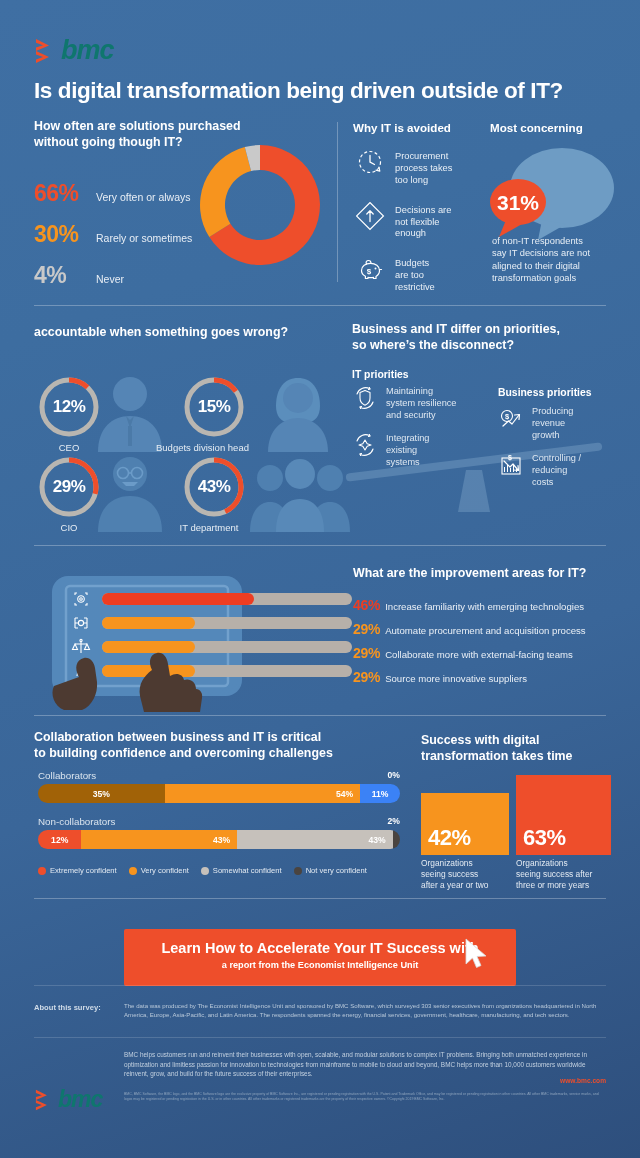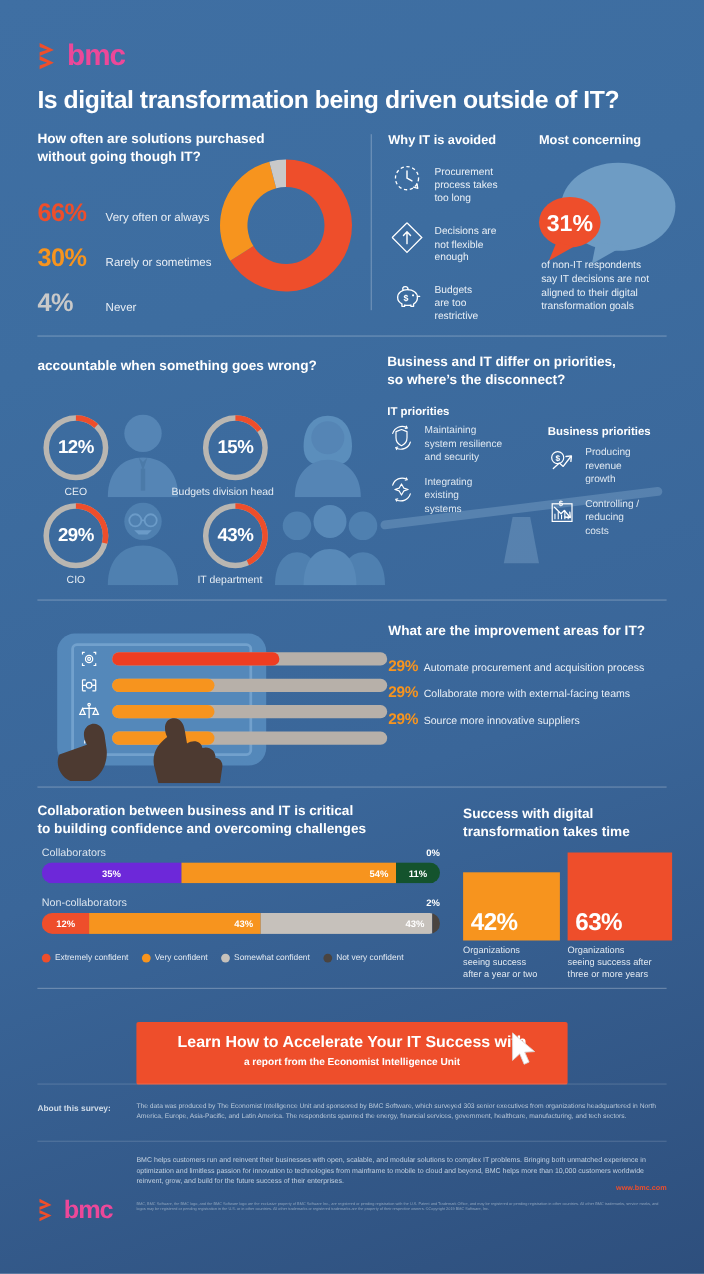--- a/index.html
+++ b/index.html
@@ -8,21 +8,21 @@
     font-family: "Liberation Sans", sans-serif;
     background: linear-gradient(160deg, #3f6fa3 0%, #3d6da0 25%, #3a6699 60%, #2e4f7d 100%);
     color: #ffffff; overflow: hidden; position: relative;
   }
   .page { position: relative; width: 640px; height: 1158px; }
   .abs { position: absolute; }
 
   
   .bmc-logo { display: flex; align-items: center; gap: 5px; }
   .bmc-mark { width: 22px; height: 26px; }
-  .bmc-word { font-size: 27px; font-weight: bold; letter-spacing: -1px; color: #ec4899; line-height: 1; }
+  .bmc-word { font-size: 27px; font-weight: bold; letter-spacing: -1px; color: #0f766e; line-height: 1; font-style: italic; }
 
   
   .headline { font-size: 22.5px; font-weight: bold; letter-spacing: -0.4px; white-space: nowrap; }
 
   
   .sec-h { font-size: 12.4px; font-weight: bold; line-height: 1.28; }
   .sec-h2 { font-size: 11.6px; font-weight: bold; line-height: 1.3; }
 
   
   .divider { height: 1px; background: rgba(255,255,255,0.28); }
@@ -385,20 +385,24 @@
     </g>
 
     <path d="M55 105 C50 96 52 88 60 86 C66 85 70 90 71 96 L73 110 C74 122 68 134 58 138 L40 138 C30 134 26 122 30 114 Z" fill="#4d3a31"></path>
     <path d="M128 98 C124 90 126 82 133 81 C139 80 143 85 144 92 L146 104 C152 100 159 102 160 108 C166 106 172 110 172 117 C176 117 179 121 178 126 L176 140 L120 140 L116 124 C114 112 120 104 128 98 Z" fill="#4d3a31"></path>
   </svg>
 
   <div class="abs sec-h" style="left:353px; top:566px;">What are the improvement areas for IT?</div>
 
   <div class="abs" style="left:353px; top:597px;">
     <div class="imp-row">
+      <span class="imp-pct" style="color:#ee3d22">46%</span>
+      <span class="imp-lbl">Increase familiarity with emerging technologies</span>
+    </div>
+    <div class="imp-row">
       <span class="imp-pct" style="color:#f7941e">29%</span>
       <span class="imp-lbl">Automate procurement and acquisition process</span>
     </div>
     <div class="imp-row">
       <span class="imp-pct" style="color:#f7941e">29%</span>
       <span class="imp-lbl">Collaborate more with external-facing teams</span>
     </div>
     <div class="imp-row">
       <span class="imp-pct" style="color:#f7941e">29%</span>
       <span class="imp-lbl">Source more innovative suppliers</span>
@@ -411,23 +415,23 @@
     <div class="sec-h">Collaboration between business and IT is critical</div>
     <div class="sec-h">to building confidence and overcoming challenges</div>
   </div>
 
   <div class="abs" style="left:38px; top:770px; width:362px;">
 
     <div style="position:relative;">
       <div class="cc-title">Collaborators</div>
       <div class="cc-end abs" style="right:0; top:0;">0%</div>
       <div class="cc-bar">
-        <div class="cc-seg" style="width:35%; background:#6d28d9;">35%</div>
+        <div class="cc-seg" style="width:35%; background:#a16207;">35%</div>
         <div class="cc-seg" style="width:54%; background:#f7941e; justify-content:flex-end; padding-right:7px;">54%</div>
-        <div class="cc-seg" style="width:11%; background:#14532d;">11%</div>
+        <div class="cc-seg" style="width:11%; background:#3b82f6;">11%</div>
       </div>
     </div>
 
     <div style="position:relative; margin-top:13px;">
       <div class="cc-title">Non-collaborators</div>
       <div class="cc-end abs" style="right:0; top:0;">2%</div>
       <div class="cc-bar">
         <div class="cc-seg" style="width:12%; background:#ee4e2b;">12%</div>
         <div class="cc-seg" style="width:43%; background:#f7941e; justify-content:flex-end; padding-right:7px;">43%</div>
         <div class="cc-seg" style="width:43%; background:#c6c1bb; justify-content:flex-end; padding-right:7px;">43%</div>

